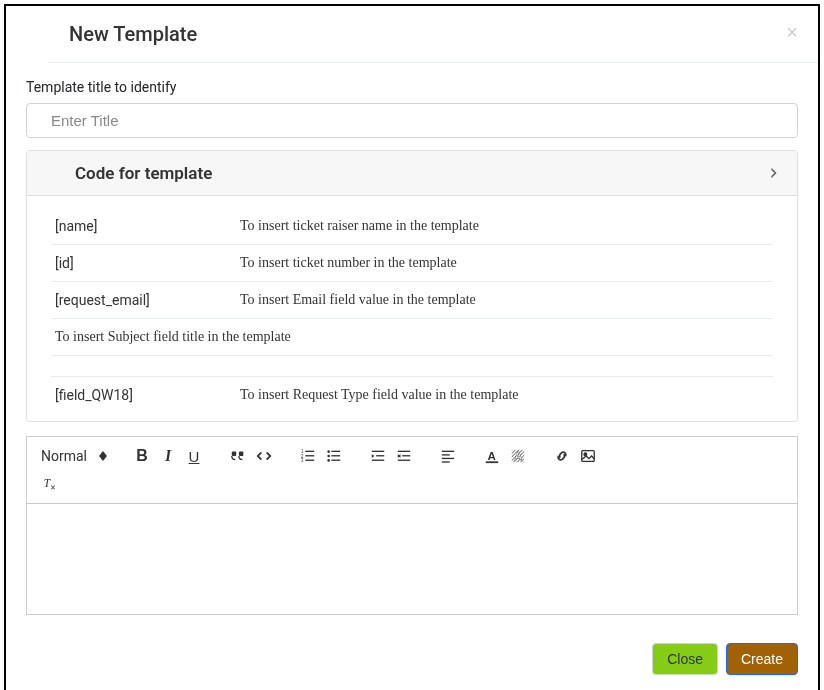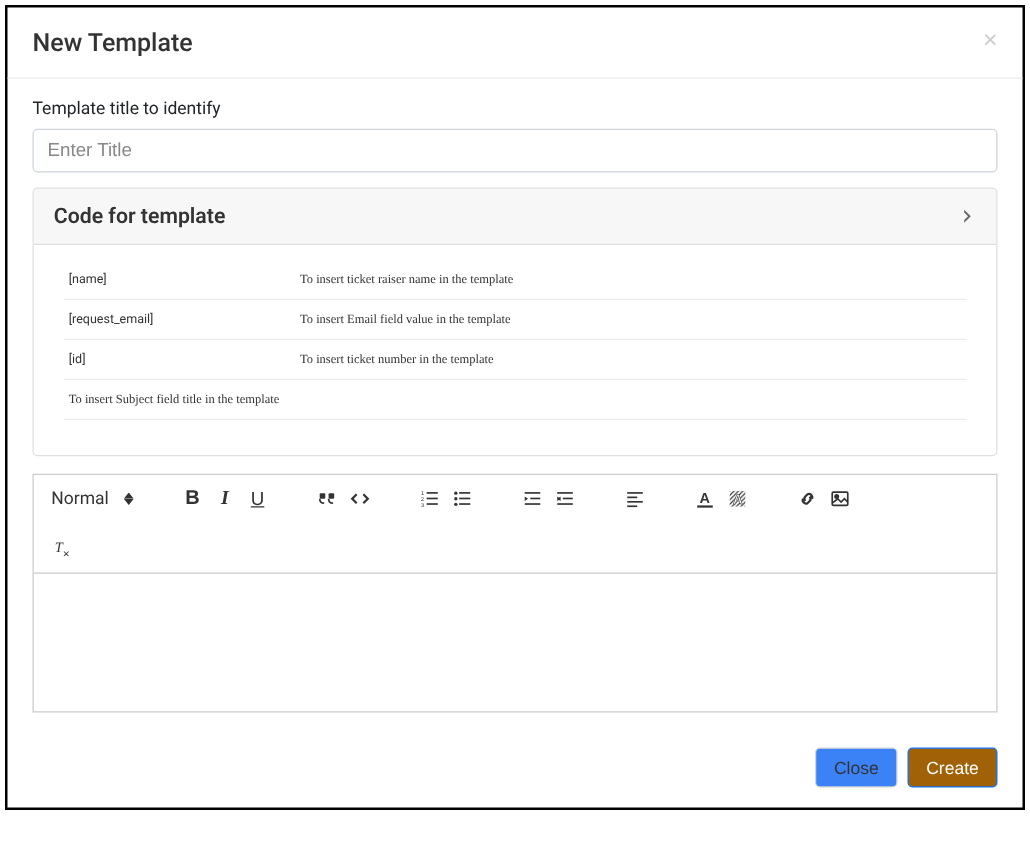--- a/index.html
+++ b/index.html
@@ -13,20 +13,21 @@
       border: 2px solid #000;
       background: #fff;
       position: relative;
     }
     .modal-header {
       padding: 16px 20px;
       border-bottom: 1px solid #e9ecef;
       display: flex;
       justify-content: space-between;
       align-items: flex-start;
+      margin-left: 43px;
     }
     .modal-title {
       font-size: 20px;
       font-weight: 500;
       color: #333;
     }
     .close-x {
       color: #ccc;
       font-size: 20px;
       line-height: 1;
@@ -40,21 +41,21 @@
     }
     .field-label {
       font-weight: 400;
       font-size: 14px;
       color: #212529;
       display: block;
       margin-bottom: 8px;
     }
     .title-input {
       width: 100%;
-      padding: 8px 11px;
+      padding: 8px 24px;
       font-size: 15px;
       border: 1px solid #ced4da;
       border-radius: 4px;
       color: #495057;
     }
     .title-input::placeholder { color: #888; }
     .accordion {
       margin-top: 12px;
       border: 1px solid #dfdfdf;
       border-radius: 4px;
@@ -66,53 +67,54 @@
       display: flex;
       justify-content: space-between;
       align-items: center;
       cursor: pointer;
       border-bottom: 1px solid #dfdfdf;
     }
     .accordion-title {
       font-size: 17px;
       font-weight: 600;
       color: #333;
+      margin-left: 32px;
     }
     .chevron-right {
       width: 14px;
       height: 14px;
       flex-shrink: 0;
     }
     .code-table {
       padding: 12px 24px 8px 24px;
     }
     .code-row {
       display: flex;
       padding: 10px 4px;
       border-bottom: 1px solid #e9ecef;
-      font-size: 10px;
+      font-size: 14px;
       color: #333;
     }
     .code-row:last-child { border-bottom: none; }
     .code-key {
       width: 185px;
       flex-shrink: 0;
     }
     .code-desc { flex: 1; font-family: Liberation Serif, serif; }
     .editor {
       margin-top: 14px;
       border: 1px solid #ccc;
     }
     .toolbar {
       border-bottom: 1px solid #ccc;
       padding: 6px 10px;
       display: flex;
       flex-wrap: wrap;
       align-items: center;
-      gap: 12px;
+      gap: 0;
     }
     .tb-group {
       display: flex;
       align-items: center;
       margin-right: 18px;
     }
     .tb-btn {
       width: 26px;
       height: 26px;
       display: flex;
@@ -153,21 +155,21 @@
       gap: 8px;
     }
     .btn {
       padding: 7px 14px;
       font-size: 14px;
       border-radius: 4px;
       cursor: pointer;
       border: 1px solid transparent;
     }
     .btn-close {
-      background: #3b82f6;
+      background: #84cc16;
       border-color: #ced4da;
       color: #333;
     }
     .btn-create {
       background: #a16207;
       border-color: #0d6efd;
       color: #fff;
     }
     .remove-fmt-row {
       width: 100%;
@@ -193,31 +195,35 @@
         <svg class="chevron-right" viewBox="0 0 16 16" fill="#666">
           <path d="M5 2 L11 8 L5 14 L5 11.5 L8.5 8 L5 4.5 Z"></path>
         </svg>
       </div>
       <div class="code-table">
         <div class="code-row">
           <div class="code-key">[name]</div>
           <div class="code-desc">To insert ticket raiser name in the template</div>
         </div>
         <div class="code-row">
+          <div class="code-key">[id]</div>
+          <div class="code-desc">To insert ticket number in the template</div>
+        </div>
+        <div class="code-row">
           <div class="code-key">[request_email]</div>
           <div class="code-desc">To insert Email field value in the template</div>
         </div>
         <div class="code-row">
-          <div class="code-key">[id]</div>
-          <div class="code-desc">To insert ticket number in the template</div>
-        </div>
-        <div class="code-row">
           <div class="code-desc">To insert Subject field title in the template</div>
         </div>
         <div class="code-row">
+        </div>
+        <div class="code-row">
+          <div class="code-key">[field_QW18]</div>
+          <div class="code-desc">To insert Request Type field value in the template</div>
         </div>
       </div>
     </div>
 
     <div class="editor">
       <div class="toolbar">
 
         <div class="tb-group">
           <div class="tb-select">
             <span>Normal</span>

